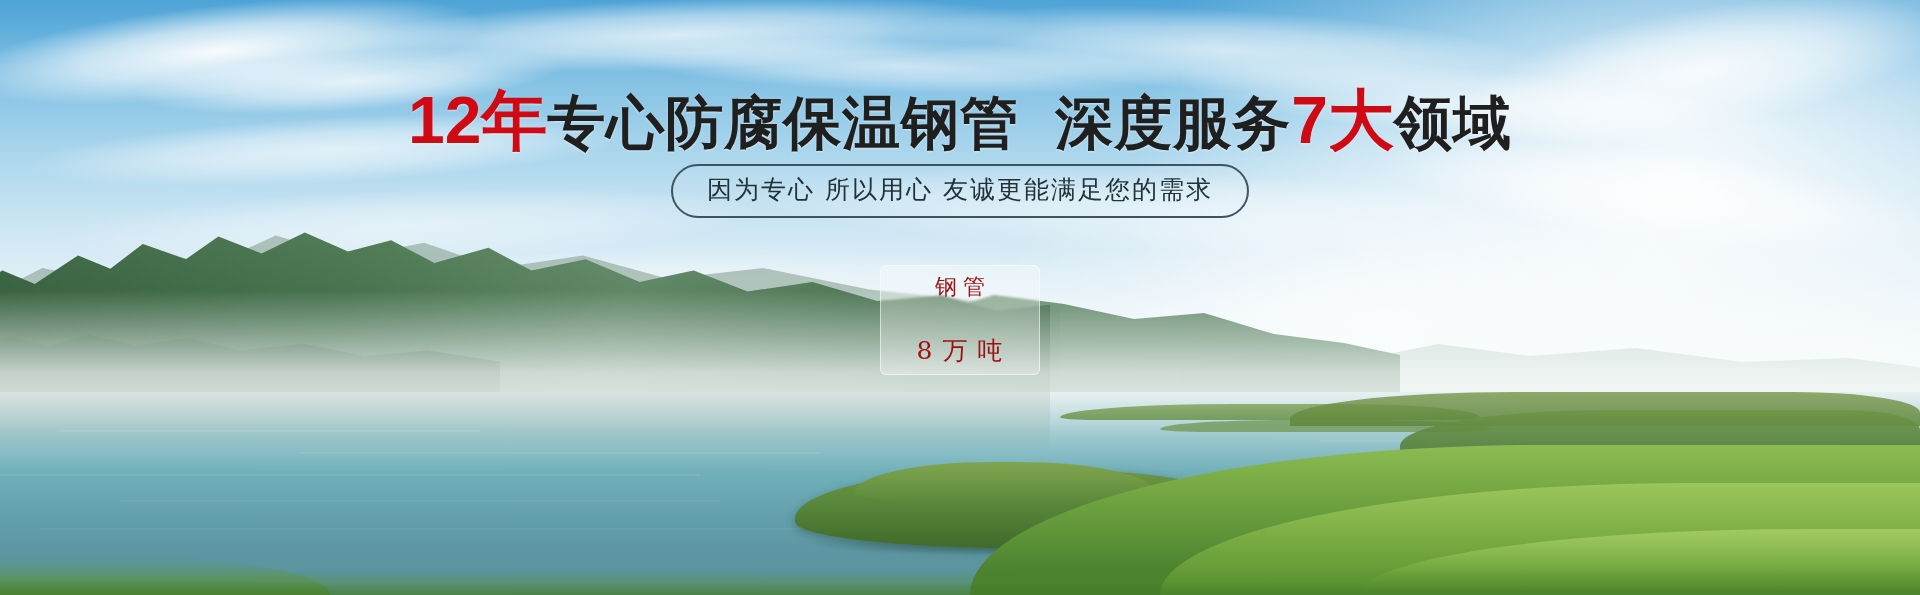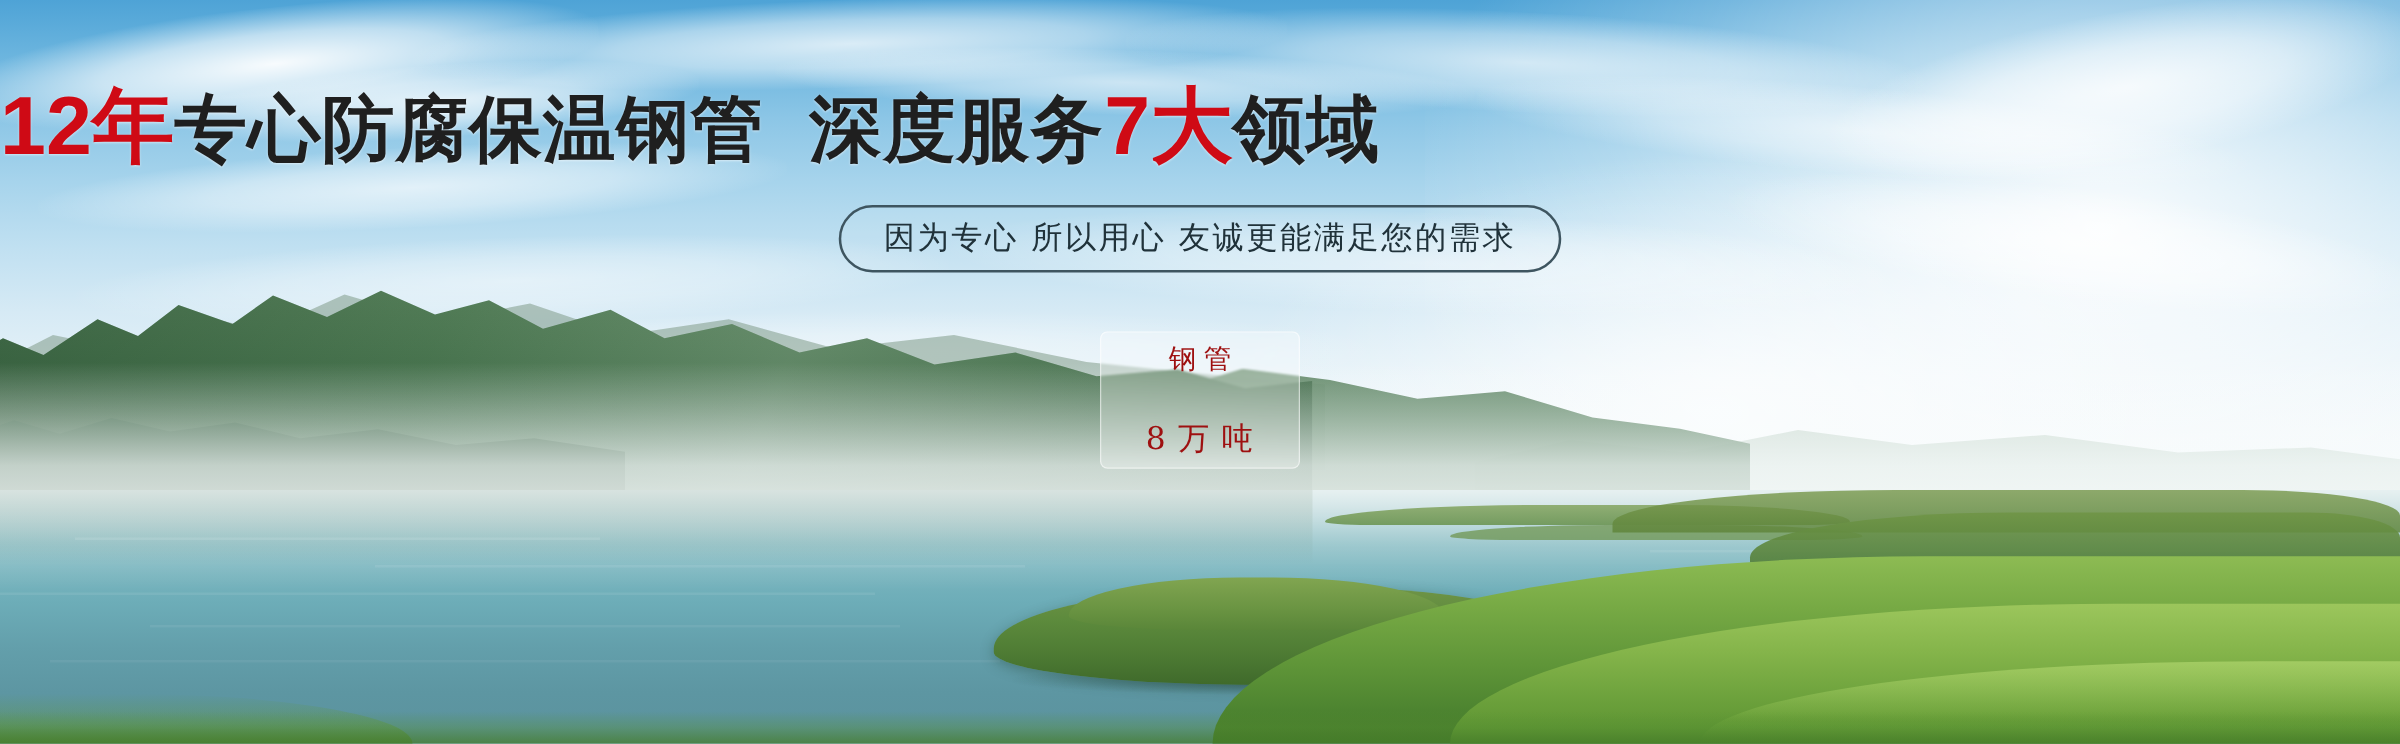--- a/index.html
+++ b/index.html
@@ -217,22 +217,22 @@
     border-radius:0 70% 0 0 / 0 100% 0 0;
   }
 
   
   .content {
     position:absolute; left:0; top:0; width:1920px; height:595px;
   }
 
   .headline {
     position:absolute;
-    left:0; top:68px; width:1920px;
-    text-align:left;
+    left:0; top:88px; width:1920px;
+    text-align:center;
     font-family:"Liberation Sans","DejaVu Sans",sans-serif;
     font-weight:bold;
     font-size:58px;
     line-height:64px;
     letter-spacing:1px;
     color:#1f1f1f;
     white-space:nowrap;
     text-shadow:0 1px 2px rgba(255,255,255,0.55);
   }
   .headline .hl-red {

